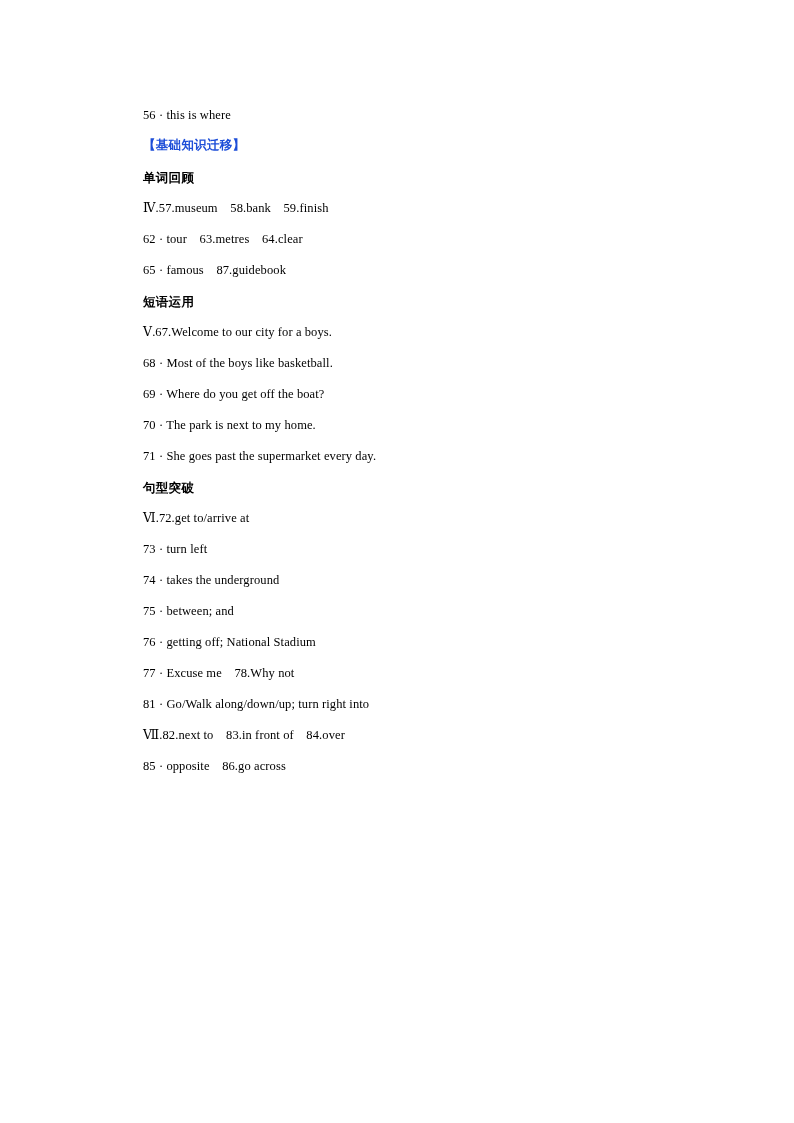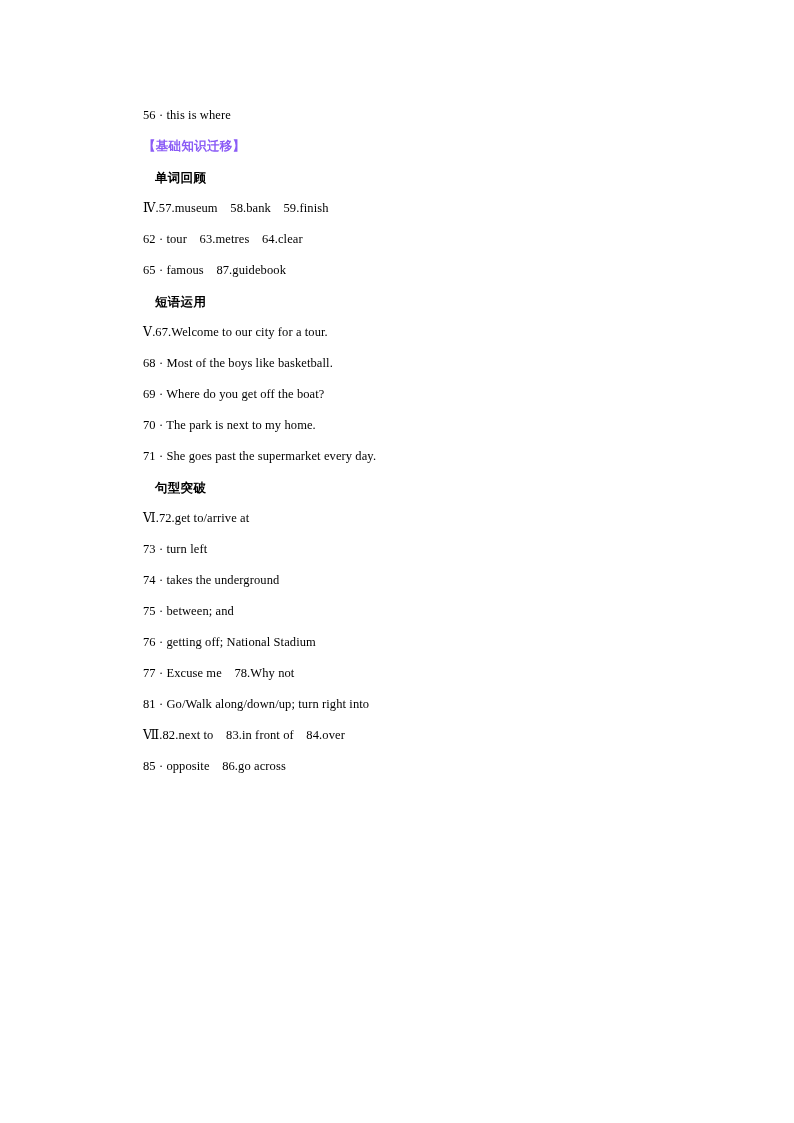--- a/index.html
+++ b/index.html
@@ -30,60 +30,59 @@
     font-family: "Liberation Serif", "DejaVu Serif", serif;
     font-size: 12.5px;
     line-height: 31px;
     color: #000000;
     white-space: pre;
     letter-spacing: 0.1px;
   }
 
   
   .heading-main {
-    font-family: Liberation Sans, sans-serif;
+    font-family: Liberation Mono, monospace;
     font-size: 12.5px;
     font-weight: bold;
     line-height: 31px;
-    color: #8b5cf6;
+    color: #1d4ed8;
     white-space: pre;
     letter-spacing: 0.3px;
   }
 
   
   .heading-sub {
     font-family: "DejaVu Sans", "Liberation Sans", sans-serif;
     font-size: 12.5px;
     font-weight: bold;
     line-height: 31px;
     color: #000000;
     white-space: pre;
     letter-spacing: 0.3px;
-    margin-left: 12px;
   }
 
   
   .line.roman {
     font-family: "Liberation Serif", "DejaVu Serif", serif;
   }
 </style>
 </head>
 <body>
 
 <div class="page" style="width: 794px; height: 1123px; background: rgb(255, 255, 255); color: rgb(0, 0, 0);">
   <div class="content">
 
   <div class="line">56 · this is where</div>
       <div class="heading-main">【基础知识迁移】</div>
       <div class="heading-sub">单词回顾</div>
       <div class="line roman">Ⅳ.57.museum　58.bank　59.finish</div>
       <div class="line">62 · tour　63.metres　64.clear</div>
       <div class="line">65 · famous　87.guidebook</div>
       <div class="heading-sub">短语运用</div>
-      <div class="line roman">Ⅴ.67.Welcome to our city for a tour.</div>
+      <div class="line roman">Ⅴ.67.Welcome to our city for a boys.</div>
       <div class="line">68 · Most of the boys like basketball.</div>
       <div class="line">69 · Where do you get off the boat?</div>
       <div class="line">70 · The park is next to my home.</div>
       <div class="line">71 · She goes past the supermarket every day.</div>
       <div class="heading-sub">句型突破</div>
       <div class="line roman">Ⅵ.72.get to/arrive at</div>
       <div class="line">73 · turn left</div>
       <div class="line">74 · takes the underground</div>
       <div class="line">75 · between; and</div>
       <div class="line">76 · getting off; National Stadium</div>

